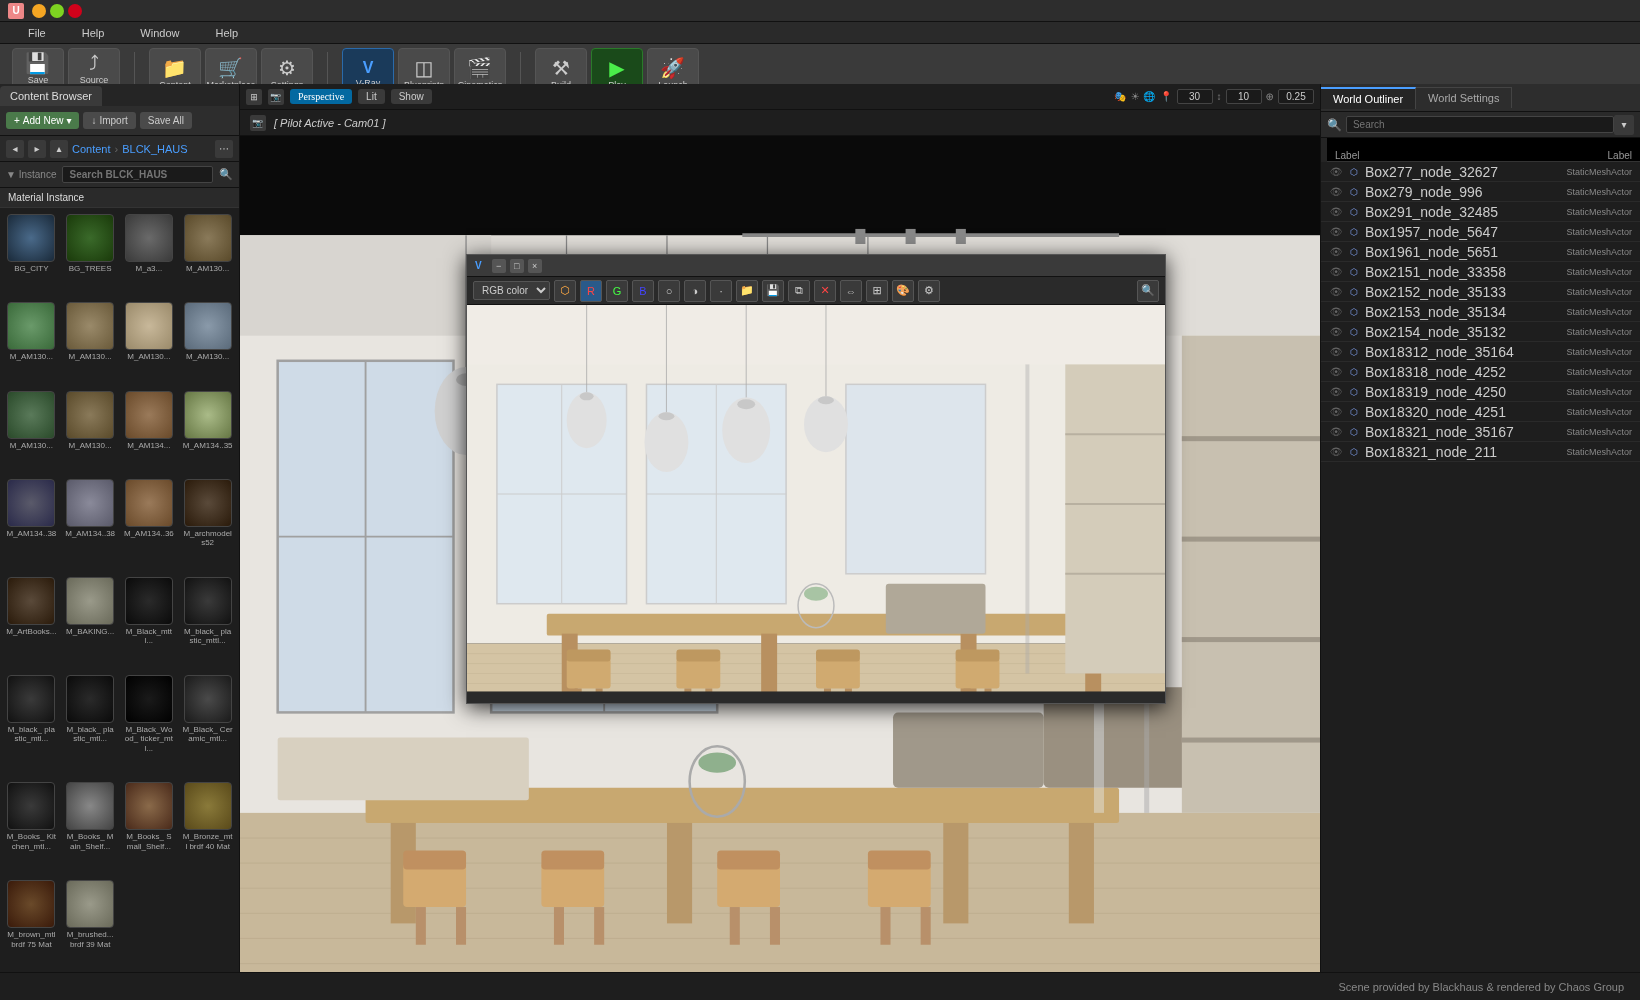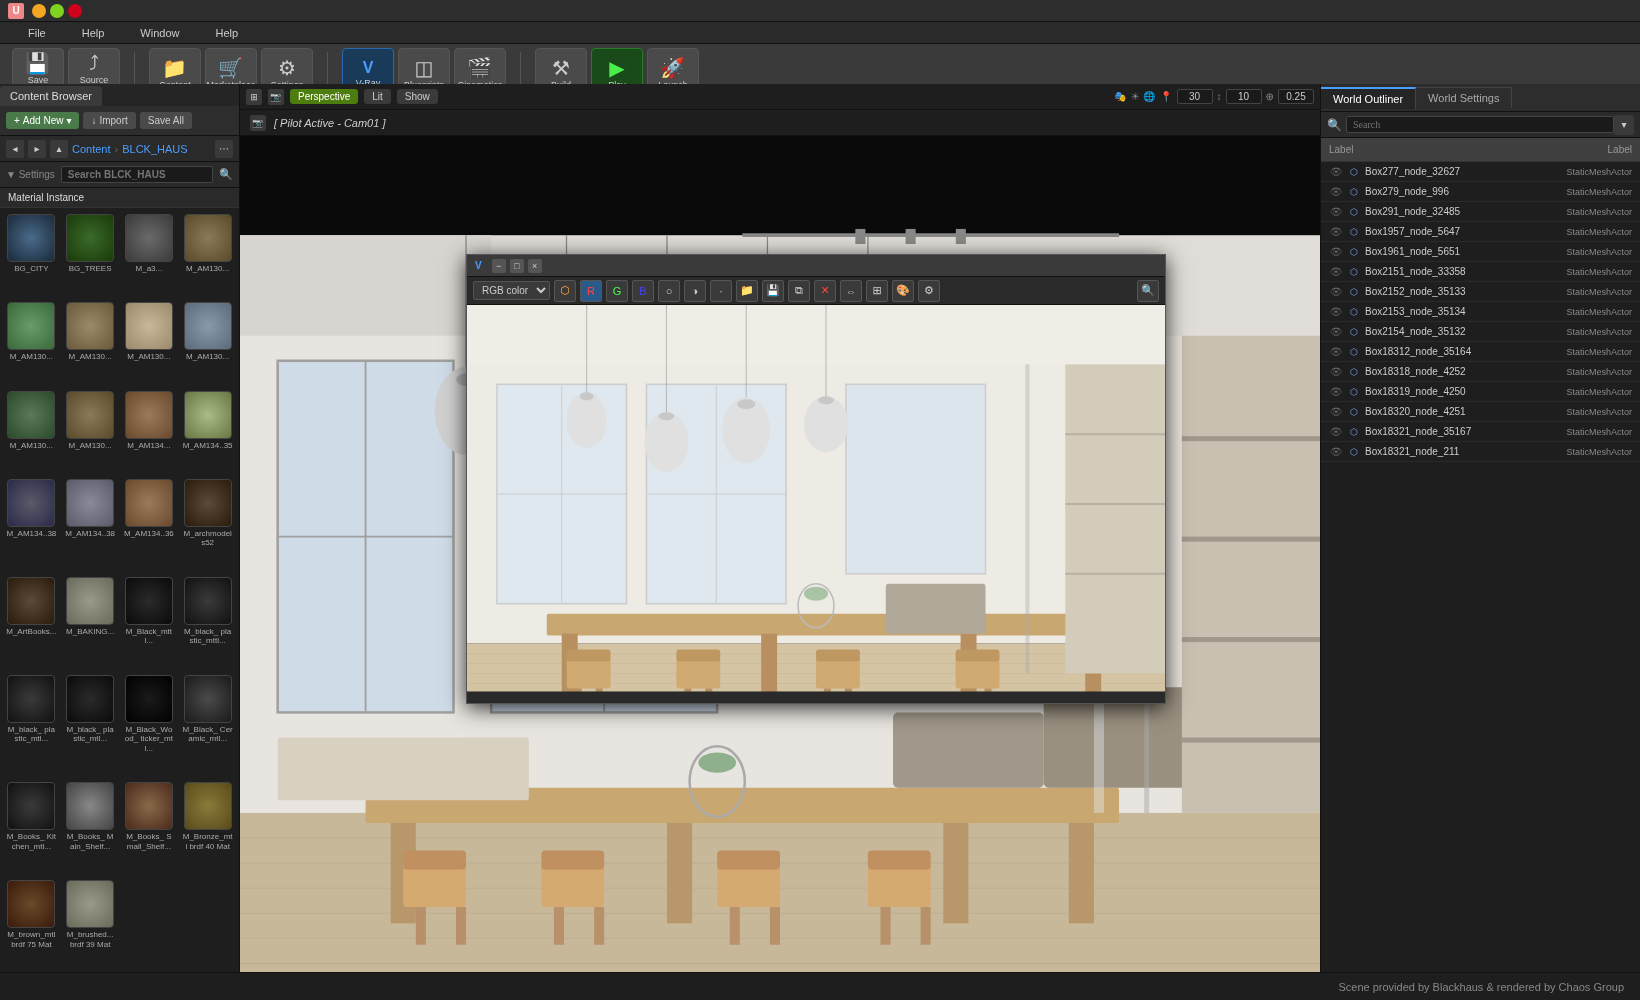--- a/index.html
+++ b/index.html
@@ -50,21 +50,21 @@
     .asset-item { display: flex; flex-direction: column; align-items: center; cursor: pointer; border-radius: 3px; padding: 2px; }
     .asset-thumb { width: 48px; height: 48px; border-radius: 4px; border: 1px solid #444; display: flex; align-items: center; justify-content: center; overflow: hidden; }
     .asset-name { font-size: 8px; color: #aaa; text-align: center; margin-top: 2px; word-break: break-all; line-height: 1.2; max-width: 56px; }
 
     #asset-footer { height: 24px; background: #2a2a2a; display: flex; align-items: center; padding: 0 8px; border-top: 1px solid #333; justify-content: space-between; }
 
     
     #viewport { position: absolute; top: 84px; left: 240px; right: 320px; bottom: 0; background: #0a0a0a; overflow: hidden; }
     #viewport-header { height: 26px; background: #1e1e1e; display: flex; align-items: center; padding: 0 6px; gap: 6px; border-bottom: 1px solid #111; }
     .vp-btn { background: #3a3a3a; border-radius: 3px; padding: 2px 8px; font-size: 10px; color: #ccc; cursor: pointer; }
-    .vp-btn.active { background: #4d7c0f; color: #fff; }
+    .vp-btn.active { background: #0369a1; color: #fff; font-family: Liberation Serif, serif; }
 
     #viewport-content { position: absolute; top: 52px; left: 0; right: 0; bottom: 0; }
     #main-scene { width: 100%; height: 100%; object-fit: cover; position: relative; overflow: hidden; }
 
     
     #framebuffer-window { position: absolute; top: 254px; left: 466px; width: 700px; height: 450px; background: #1e1e1e; border: 1px solid #555; box-shadow: 0 4px 20px rgba(0,0,0,0.8); z-index: 100; }
     #fb-titlebar { height: 22px; background: #3a3a3a; display: flex; align-items: center; padding: 0 8px; gap: 6px; border-bottom: 1px solid #111; }
     #fb-title { flex: 1; font-size: 10px; color: #ccc; }
     #fb-controls { display: flex; gap: 4px; }
     #fb-controls span { width: 14px; height: 14px; background: #555; border-radius: 2px; display: flex; align-items: center; justify-content: center; font-size: 9px; cursor: pointer; color: #ccc; }
@@ -76,32 +76,32 @@
 
     #fb-content { position: absolute; top: 50px; left: 0; right: 0; bottom: 0; overflow: hidden; }
 
     
     #right-panel { position: absolute; top: 84px; right: 0; width: 320px; bottom: 0; background: #252525; border-left: 1px solid #111; display: flex; flex-direction: column; }
     #right-tabs { height: 28px; background: #2d2d2d; display: flex; align-items: center; border-bottom: 1px solid #111; }
     .right-tab { padding: 4px 12px; font-size: 11px; color: #aaa; cursor: pointer; border-top: 1px solid #444; border-right: 1px solid #444; background: #2d2d2d; }
     .right-tab.active { background: #252525; color: #fff; border-top: 2px solid #4a9eff; }
 
     #outliner-search { height: 26px; background: #2a2a2a; display: flex; align-items: center; padding: 0 6px; border-bottom: 1px solid #111; }
-    #outliner-search input { flex: 1; background: #1a1a1a; border: 1px solid #444; border-radius: 2px; color: #ccc; padding: 2px 6px; font-size: 10px; font-family: Liberation Serif, serif; }
+    #outliner-search input { flex: 1; background: #1a1a1a; border: 1px solid #444; border-radius: 2px; color: #ccc; padding: 2px 6px; font-size: 10px; }
     .search-icon { margin-right: 4px; color: #666; font-size: 12px; }
 
-    #outliner-header { height: 24px; background: #404040; display: flex; align-items: center; padding: 0 8px; border-bottom: 1px solid #333; }
+    #outliner-header { height: 24px; background: #000000; display: flex; align-items: flex-end; padding: 0 8px; border-bottom: 1px solid #333; margin-left: 6px; }
     .col-label { font-size: 10px; color: #999; }
     .col-type { font-size: 10px; color: #999; margin-left: auto; }
 
     #outliner-list { flex: 1; overflow-y: auto; background: #1e1e1e; }
     .outliner-row { height: 20px; display: flex; align-items: center; padding: 0 8px; border-bottom: 1px solid #2a2a2a; cursor: pointer; }
     .outliner-row .eye-icon { width: 14px; height: 14px; display: flex; align-items: center; justify-content: center; font-size: 10px; color: #666; margin-right: 4px; flex-shrink: 0; }
     .outliner-row .mesh-icon { width: 14px; height: 14px; display: flex; align-items: center; justify-content: center; font-size: 9px; color: #88aaff; margin-right: 4px; flex-shrink: 0; }
-    .outliner-row .label { flex: 1; font-size: 10px; color: #ccc; overflow: hidden; text-overflow: ellipsis; white-space: nowrap; }
+    .outliner-row .label { flex: 1; font-size: 14px; color: #ccc; overflow: hidden; text-overflow: ellipsis; white-space: nowrap; }
     .outliner-row .type { font-size: 9px; color: #888; flex-shrink: 0; }
 
     
     #statusbar { position: absolute; bottom: 0; left: 0; right: 0; height: 28px; background: #1e1e1e; display: flex; align-items: center; padding: 0 16px; border-top: 1px solid #111; justify-content: flex-end; }
     #statusbar .credit { font-size: 11px; color: #888; }
 
     
     .mat-city { background: radial-gradient(circle, #4a6a8a, #1a2a3a); }
     .mat-trees { background: radial-gradient(circle, #3a6a2a, #1a3a0a); }
     .mat-default { background: radial-gradient(circle, #6a6a6a, #3a3a3a); }
@@ -247,21 +247,21 @@
     <div class="nav-btn">◂</div>
     <div class="nav-btn">▸</div>
     <div class="nav-btn">▴</div>
     <span class="path-segment">Content</span>
     <span class="path-sep">›</span>
     <span class="path-segment">BLCK_HAUS</span>
     <div class="nav-btn" style="margin-left:auto;">⋯</div>
   </div>
 
   <div id="filter-bar">
-    <span class="filter-label">▼ Settings</span>
+    <span class="filter-label">▼ Instance</span>
     <input type="text" class="filter-input" placeholder="Search BLCK_HAUS" style="">
     <span style="color:#666;">🔍</span>
   </div>
 
   <div class="mat-type-label">Material Instance</div>
 
   <div id="asset-grid">
   <div class="asset-item">
         <div class="asset-thumb mat-city"></div>
         <div class="asset-name">BG_CITY</div>

